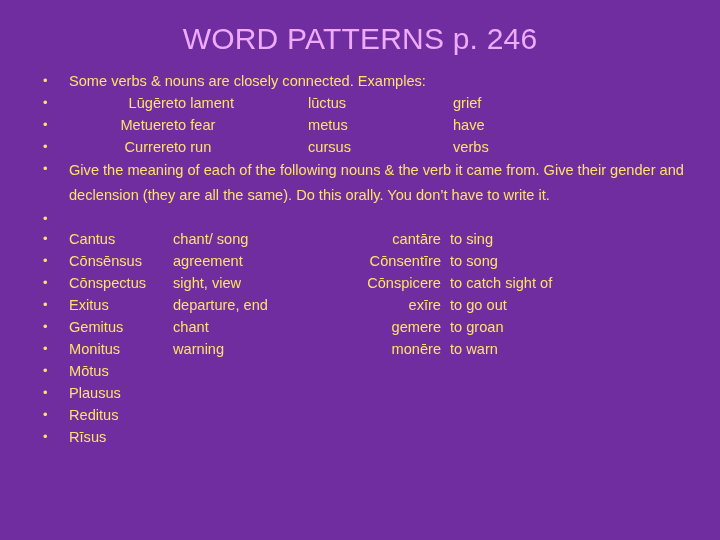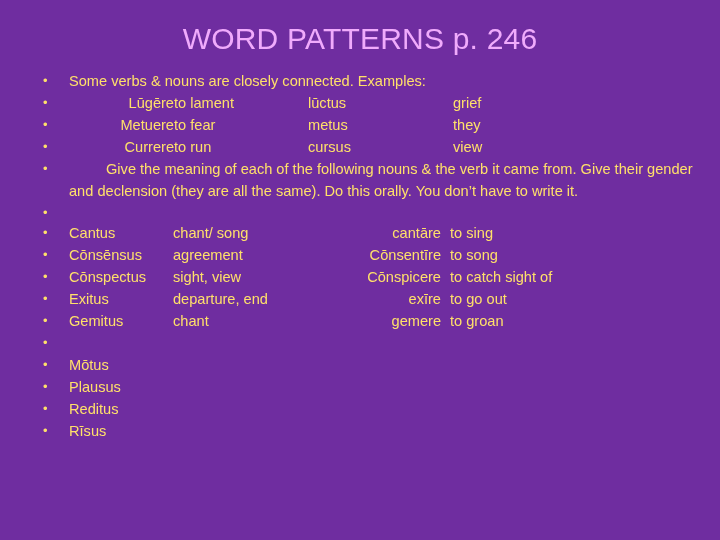--- a/index.html
+++ b/index.html
@@ -84,24 +84,23 @@
     width: 145px;
     vertical-align: top;
   }
   .c4 {
     display: inline-block;
     vertical-align: top;
   }
 
   
   .para {
-    line-height: 19px;
+    line-height: 25px;
     white-space: normal;
     width: 648px;
-    margin-left: 37px;
   }
 
   
   .v1 {
     display: inline-block;
     width: 104px;
     vertical-align: top;
   }
   .v2 {
     display: inline-block;
@@ -146,28 +145,28 @@
     <div class="row">
       <span class="bullet">•</span>
       <span class="cols">
         <span class="c1">Lūgēre</span><span class="c2">to lament</span><span class="c3">lūctus</span><span class="c4">grief</span>
       </span>
     </div>
 
     <div class="row">
       <span class="bullet">•</span>
       <span class="cols">
-        <span class="c1">Metuere</span><span class="c2"> to fear</span><span class="c3">metus</span><span class="c4">they</span>
+        <span class="c1">Metuere</span><span class="c2"> to fear</span><span class="c3">metus</span><span class="c4">have</span>
       </span>
     </div>
 
     <div class="row">
       <span class="bullet">•</span>
       <span class="cols">
-        <span class="c1">Currere</span><span class="c2">to run</span><span class="c3">cursus</span><span class="c4">view</span>
+        <span class="c1">Currere</span><span class="c2">to run</span><span class="c3">cursus</span><span class="c4">verbs</span>
       </span>
     </div>
 
     <div class="row">
       <span class="bullet">•</span>
       <span class="para">Give the meaning of each of the following nouns &amp; the verb it came from. Give their gender and declension (they are all the same). Do this orally. You don’t have to write it.</span>
     </div>
 
     <div class="row spacer-row">
       <span class="bullet">•</span>
@@ -207,20 +206,23 @@
 
       <div class="row">
         <span class="bullet">•</span>
         <span class="cols">
           <span class="v1">Gemitus</span><span class="v2">chant</span><span class="v3">gemere</span><span class="v4">to groan</span>
         </span>
       </div>
 
       <div class="row">
         <span class="bullet">•</span>
+        <span class="cols">
+          <span class="v1">Monitus</span><span class="v2">warning</span><span class="v3">monēre</span><span class="v4">to warn</span>
+        </span>
       </div>
 
       <div class="row">
         <span class="bullet">•</span>
         <span class="cols">
           <span class="v1">Mōtus</span><span class="v2"></span><span class="v3"></span><span class="v4"></span>
         </span>
       </div>
 
       <div class="row">

